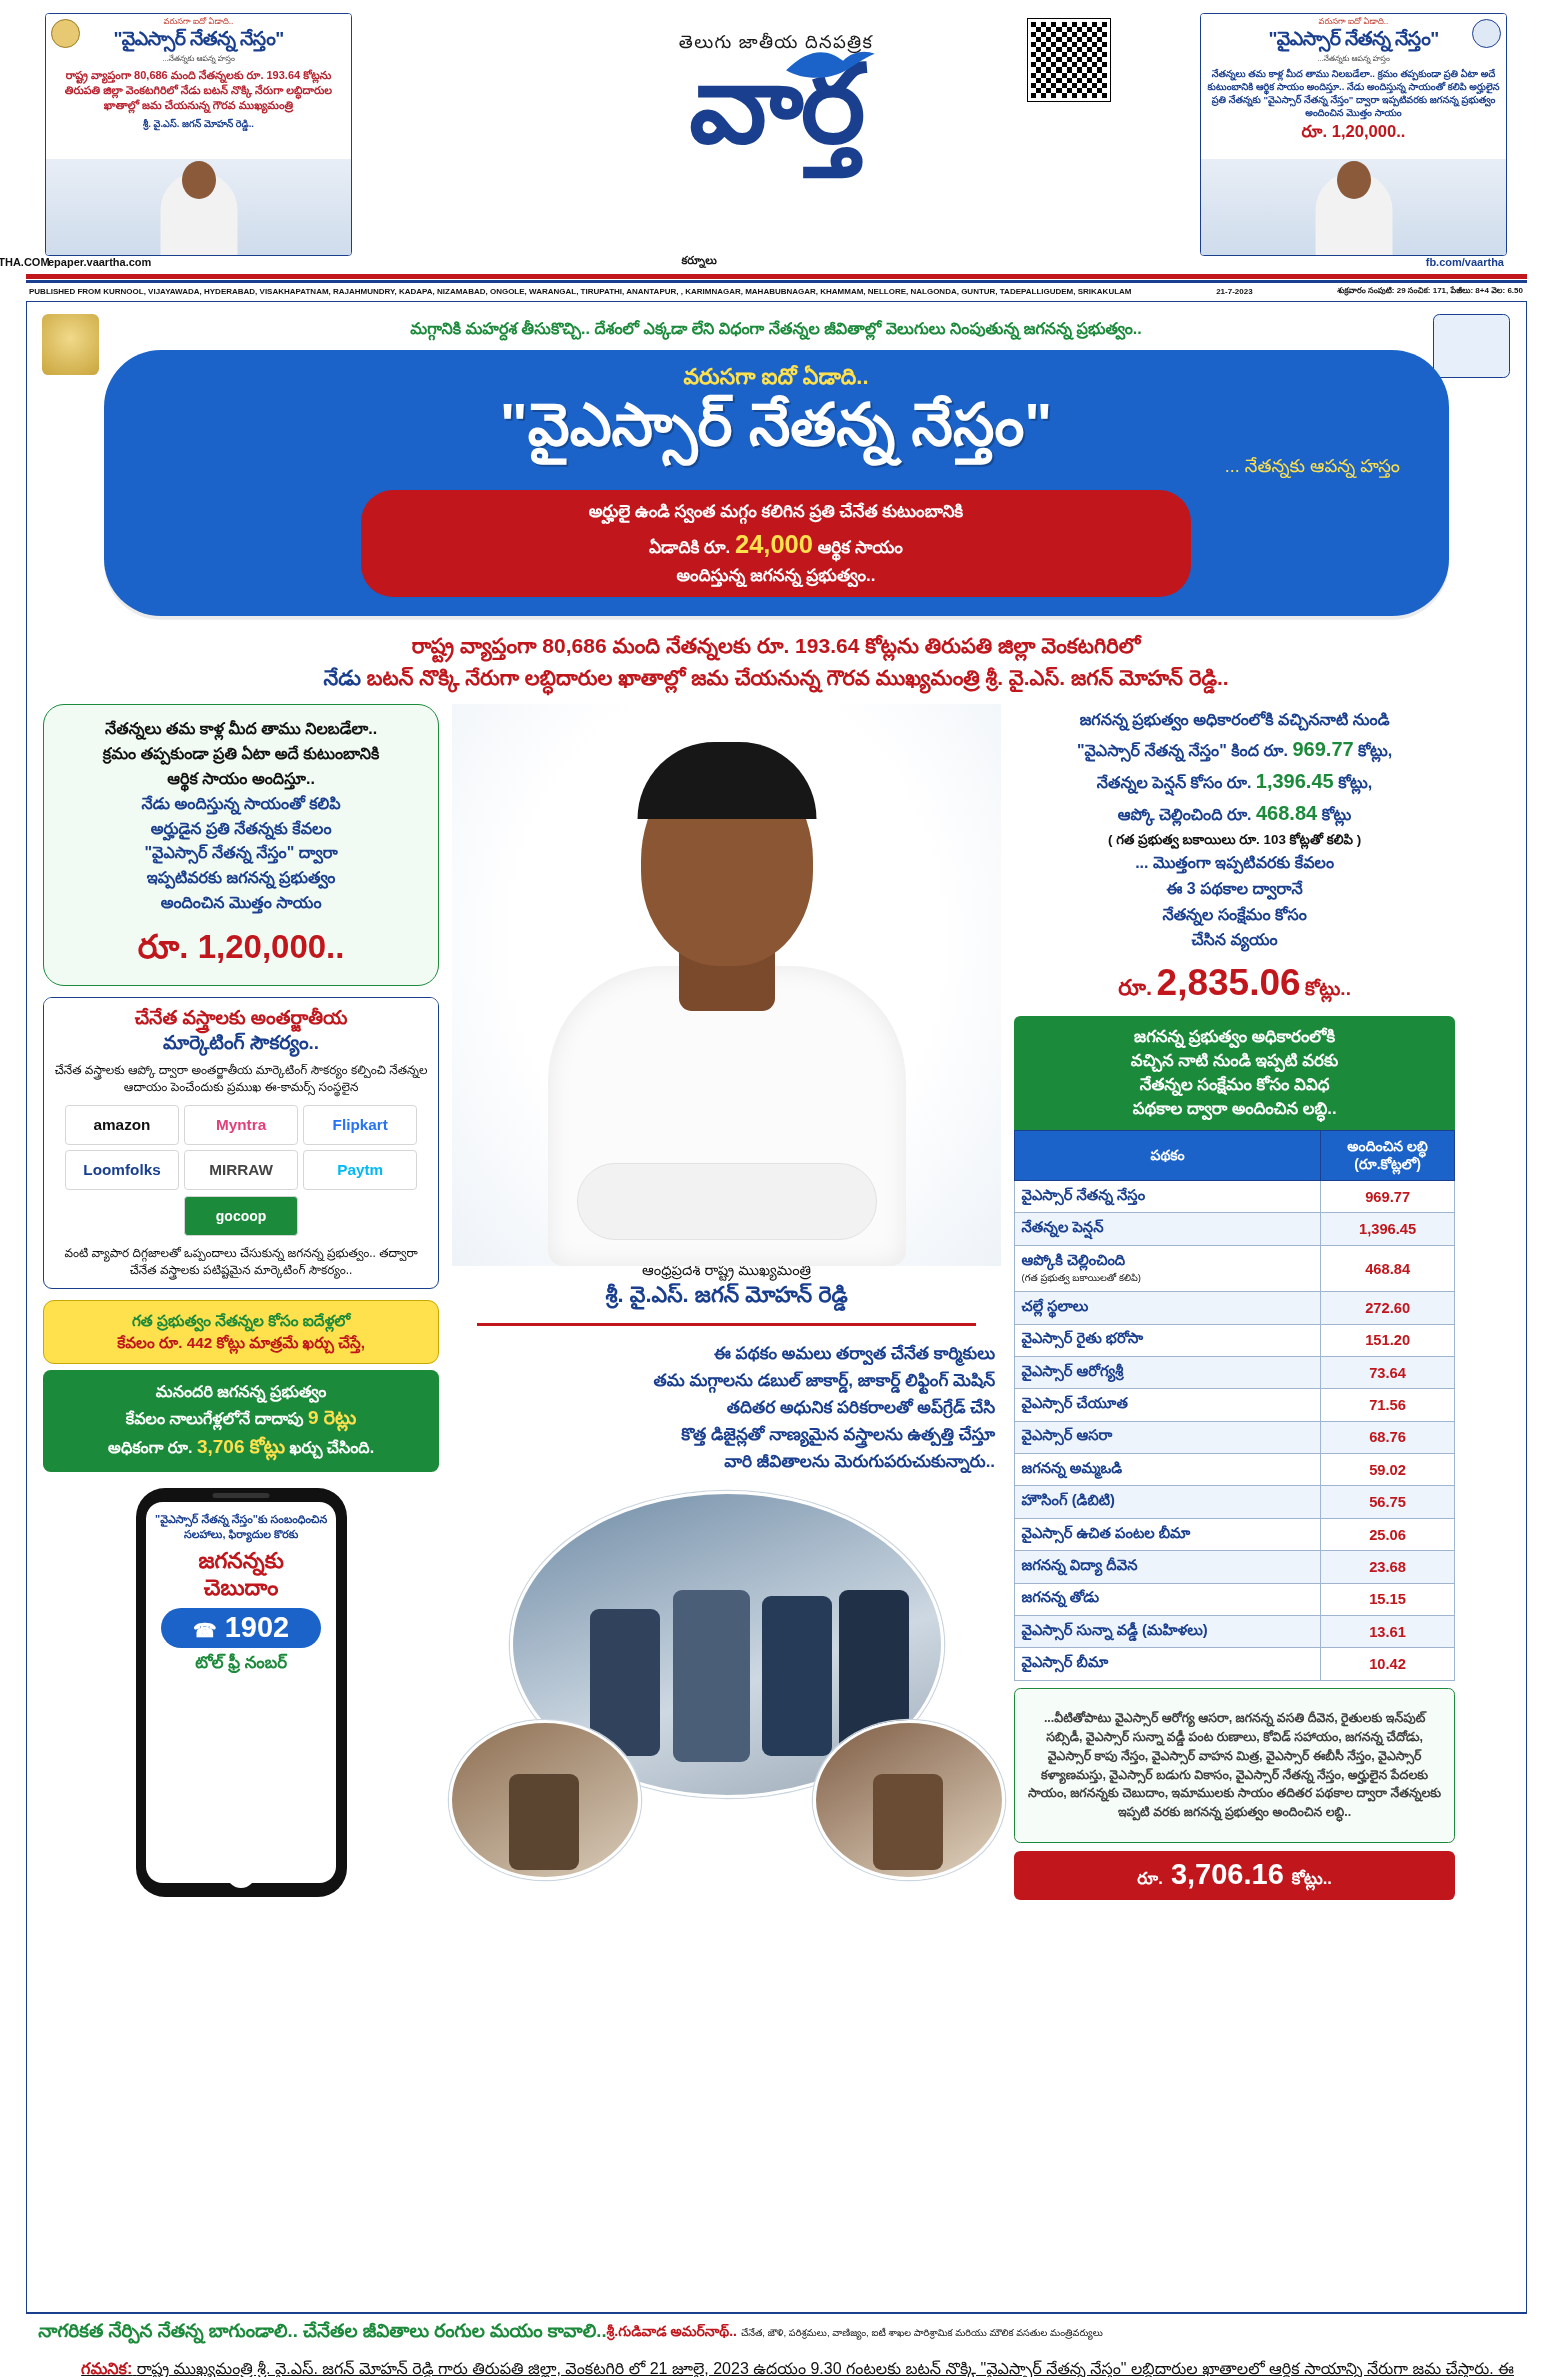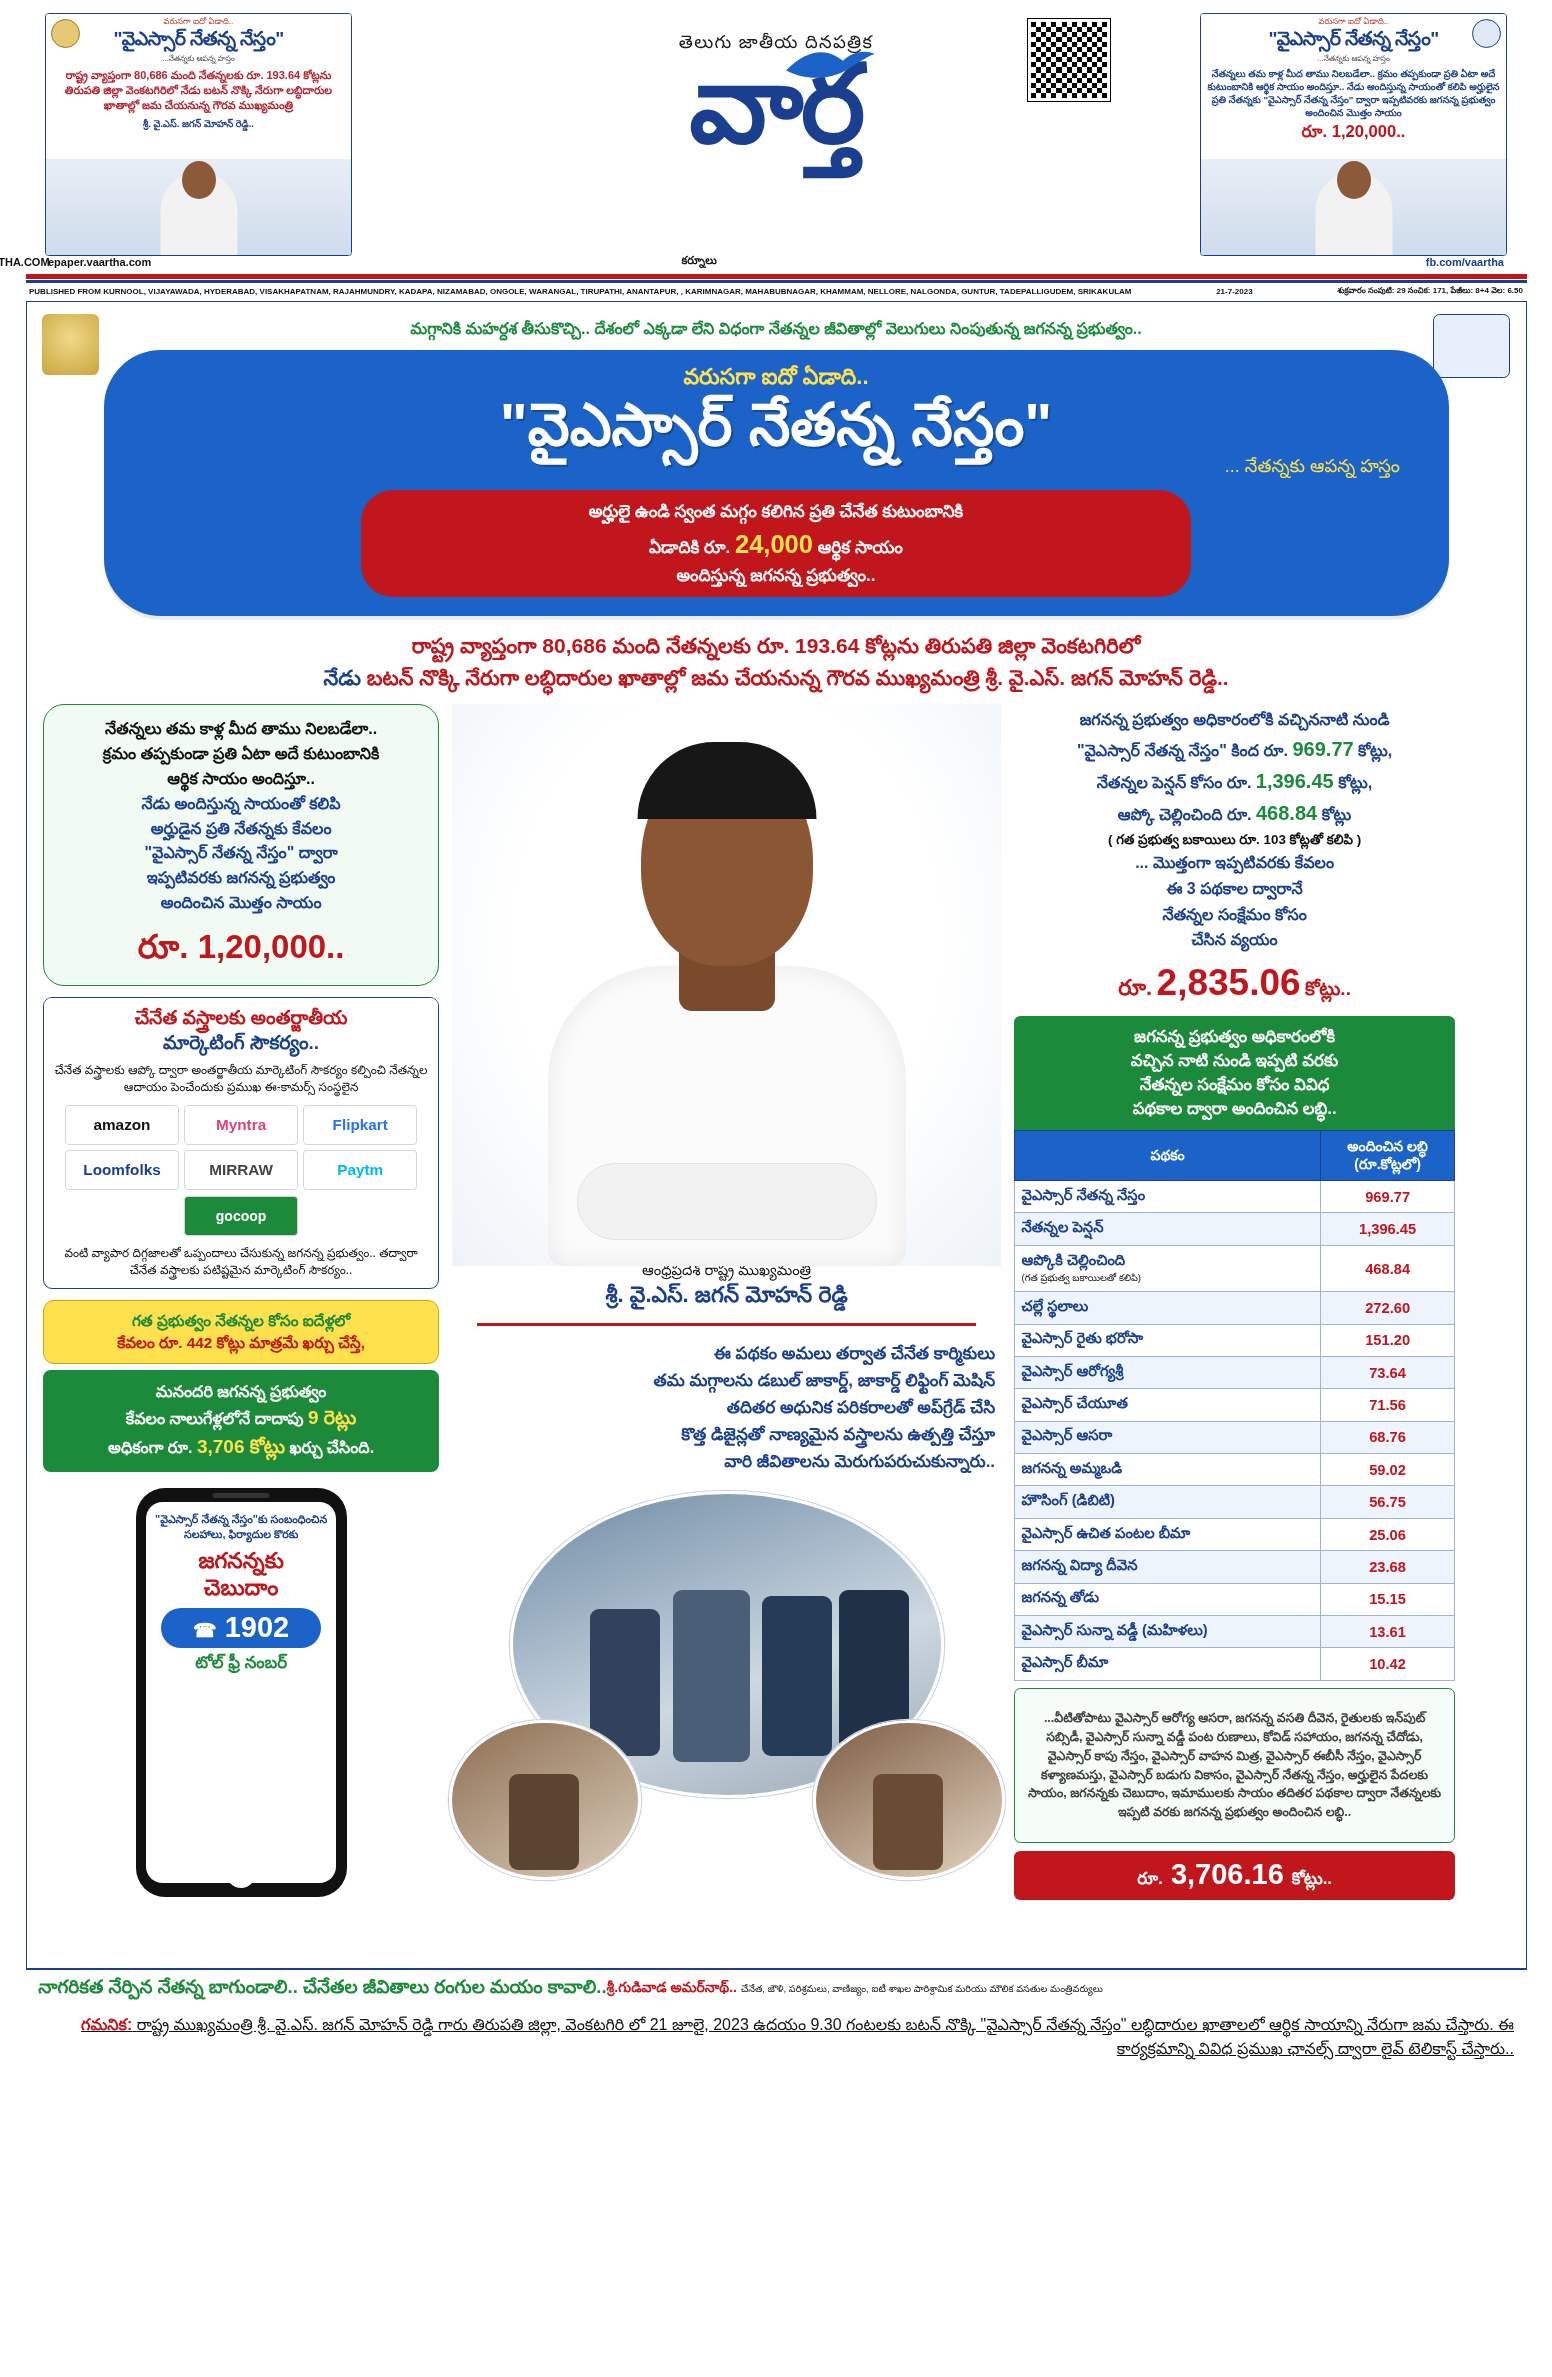--- a/index.html
+++ b/index.html
@@ -83,21 +83,21 @@
   .blue-rule { height: 2.6px; background:#1a3f8f; margin: 1.9px 25.5px 0 25.5px; }
 
   .pubrow {
     display:flex; justify-content: space-between; align-items:center;
     padding: 3.2px 29px 3.8px 29px; font-size: 8px; color:#111; font-weight:bold;
   }
 
   
   .body-frame {
     position: relative; margin: 0 25.5px; border: 1.9px solid #1a3f8f;
-    height: 1668px; background: #ffffff; overflow: hidden;
+    height: 2012px; background: #ffffff; overflow: hidden;
   }
   .topline {
     text-align:center; font-size: 16px; font-weight:bold; color:#1b8a3a;
     padding: 16.6px 121px 3.8px 121px; line-height:1.3;
   }
   .emblem-l { position:absolute; left: 15.3px; top: 11.5px; width: 57px; height: 61px;
     background: radial-gradient(circle at 50% 40%, #f0d98a, #c9a53c); border-radius: 6.4px; }
   .emblem-r { position:absolute; right: 15.3px; top: 11.5px; width: 77px; height: 64px;
     background: #e7f0fa; border-radius: 6.4px; border:1.3px solid #1a3f8f; }
 

